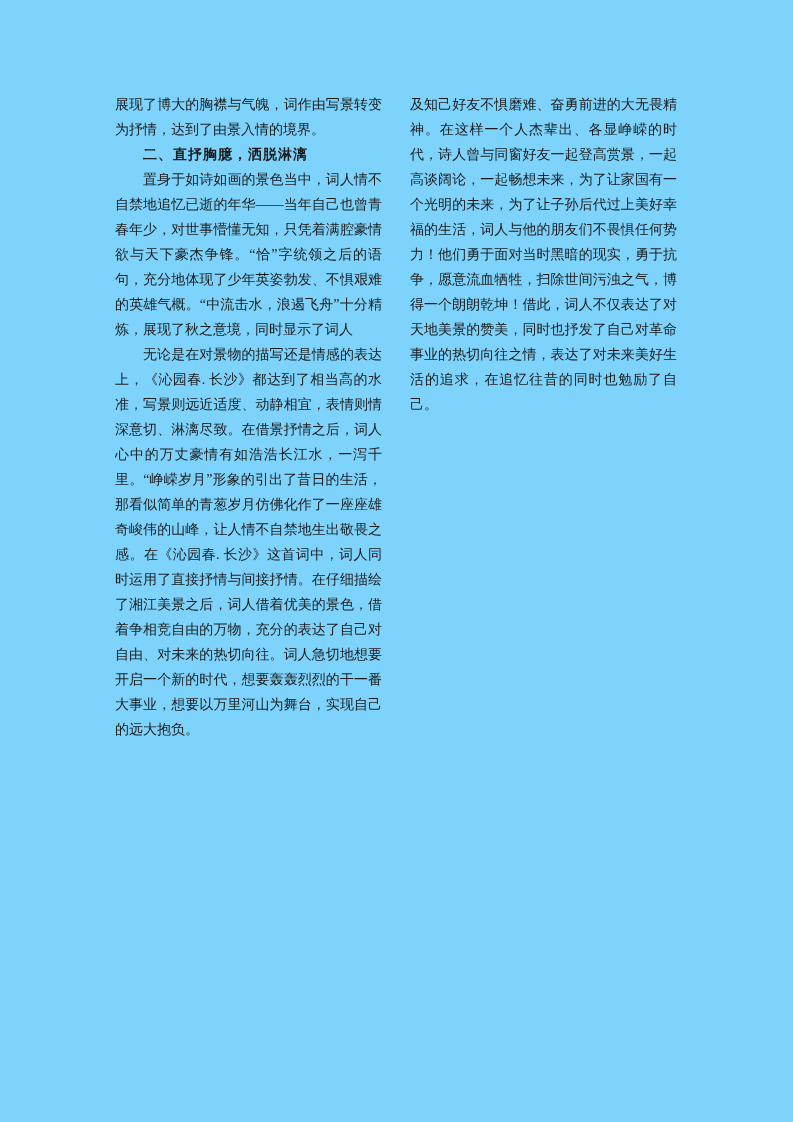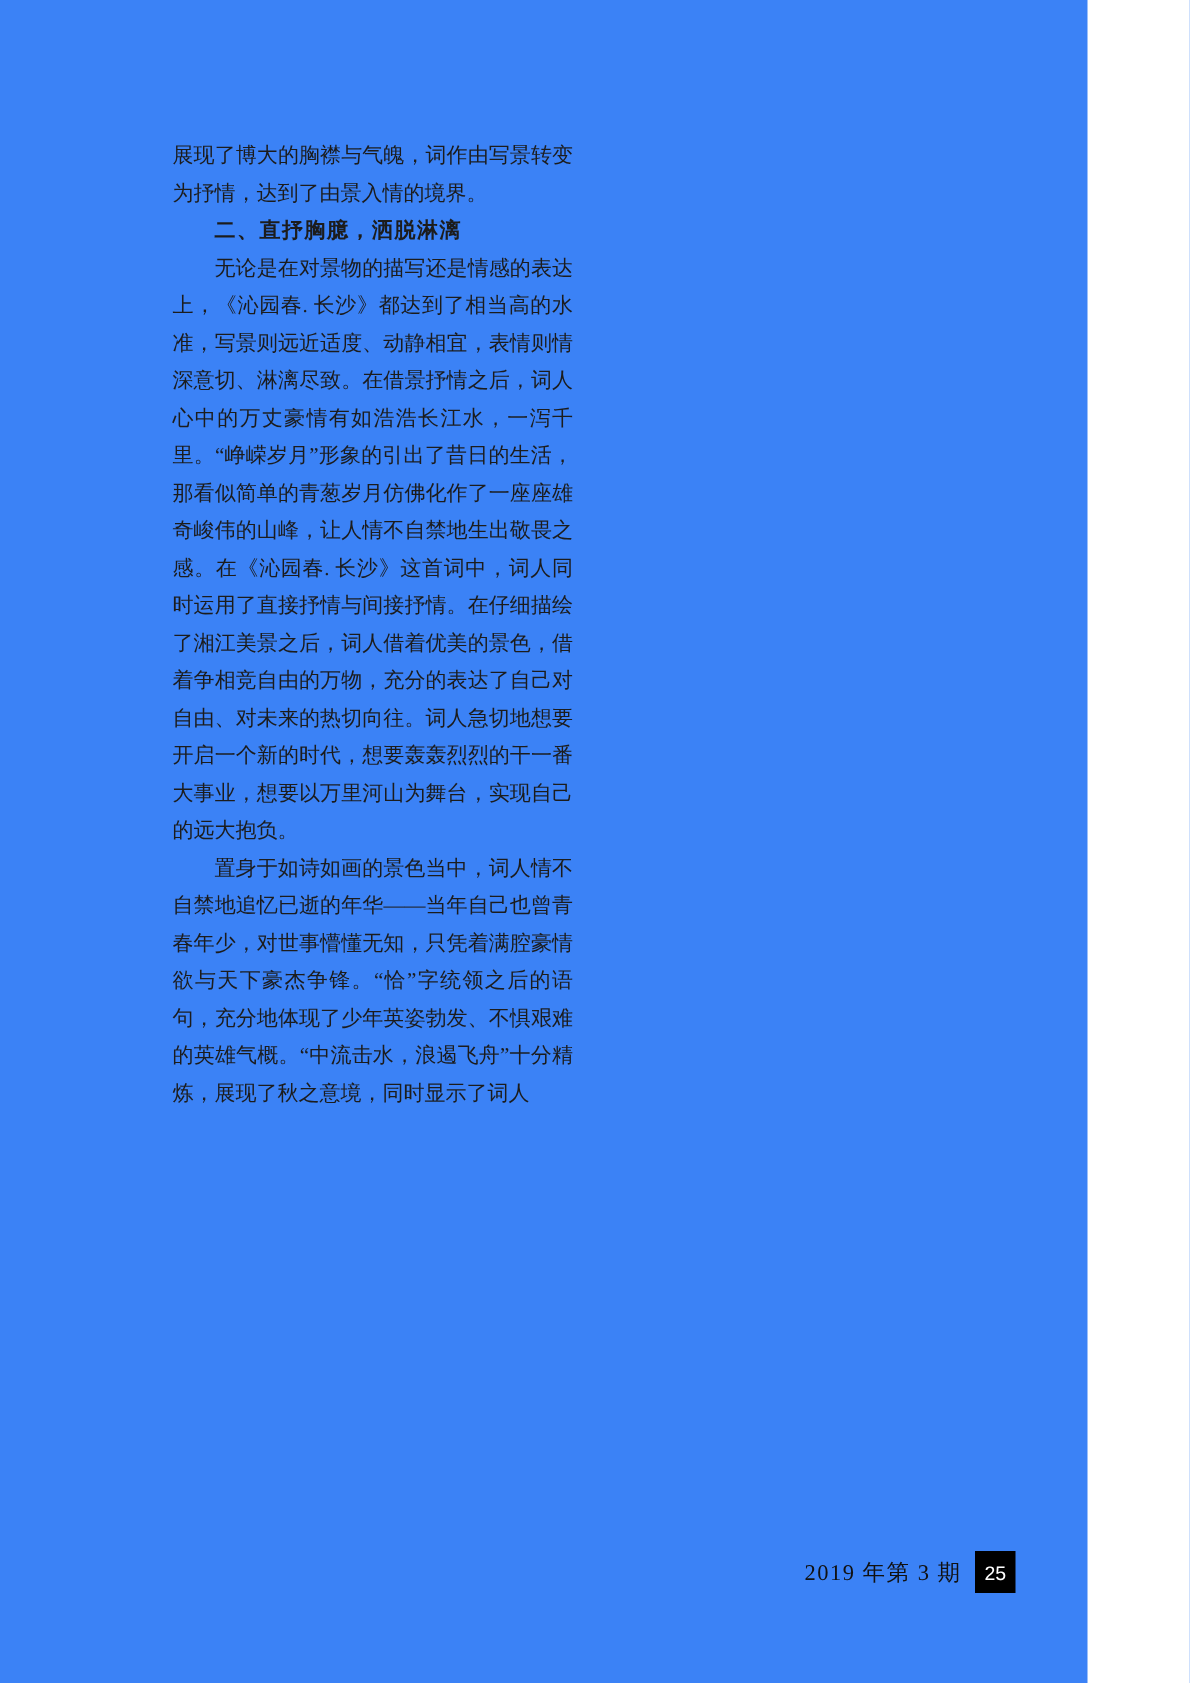--- a/index.html
+++ b/index.html
@@ -2,23 +2,23 @@
 <html lang="zh"><head>
 <meta charset="utf-8">
 <style>
   html, body {
     margin: 0;
     padding: 0;
     background: #ffffff;
   }
   .page {
     position: relative;
-    width: 725px;
+    width: 793px;
     height: 1122px;
-    background: #3b82f6;
+    background: #7dd3fc;
     overflow: hidden;
     font-family: "Liberation Serif", "DejaVu Serif", serif;
     color: #1c1c1c;
   }
   .columns {
     position: absolute;
     left: 115px;
     top: 92px;
     width: 562px;
     display: flex;
@@ -74,27 +74,24 @@
 </head>
 <body>
 
 <div class="page">
 
   <div class="columns">
 
     <div class="col">
       <p class="noindent">展现了博大的胸襟与气魄，词作由写景转变为抒情，达到了由景入情的境界。</p>
       <p class="heading">二、直抒胸臆，洒脱淋漓</p>
+      <p>置身于如诗如画的景色当中，词人情不自禁地追忆已逝的年华——当年自己也曾青春年少，对世事懵懂无知，只凭着满腔豪情欲与天下豪杰争锋。“恰”字统领之后的语句，充分地体现了少年英姿勃发、不惧艰难的英雄气概。“中流击水，浪遏飞舟”十分精炼，展现了秋之意境，同时显示了词人</p>
       <p>无论是在对景物的描写还是情感的表达上，《沁园春. 长沙》都达到了相当高的水准，写景则远近适度、动静相宜，表情则情深意切、淋漓尽致。在借景抒情之后，词人心中的万丈豪情有如浩浩长江水，一泻千里。“峥嵘岁月”形象的引出了昔日的生活，那看似简单的青葱岁月仿佛化作了一座座雄奇峻伟的山峰，让人情不自禁地生出敬畏之感。在《沁园春. 长沙》这首词中，词人同时运用了直接抒情与间接抒情。在仔细描绘了湘江美景之后，词人借着优美的景色，借着争相竞自由的万物，充分的表达了自己对自由、对未来的热切向往。词人急切地想要开启一个新的时代，想要轰轰烈烈的干一番大事业，想要以万里河山为舞台，实现自己的远大抱负。</p>
-      <p>置身于如诗如画的景色当中，词人情不自禁地追忆已逝的年华——当年自己也曾青春年少，对世事懵懂无知，只凭着满腔豪情欲与天下豪杰争锋。“恰”字统领之后的语句，充分地体现了少年英姿勃发、不惧艰难的英雄气概。“中流击水，浪遏飞舟”十分精炼，展现了秋之意境，同时显示了词人</p>
     </div>
 
     <div class="col">
+      <p class="noindent">及知己好友不惧磨难、奋勇前进的大无畏精神。在这样一个人杰辈出、各显峥嵘的时代，诗人曾与同窗好友一起登高赏景，一起高谈阔论，一起畅想未来，为了让家国有一个光明的未来，为了让子孙后代过上美好幸福的生活，词人与他的朋友们不畏惧任何势力！他们勇于面对当时黑暗的现实，勇于抗争，愿意流血牺牲，扫除世间污浊之气，博得一个朗朗乾坤！借此，词人不仅表达了对天地美景的赞美，同时也抒发了自己对革命事业的热切向往之情，表达了对未来美好生活的追求，在追忆往昔的同时也勉励了自己。</p>
     </div>
 
   </div>
 
-  <div class="footer">
-    <span class="issue">2019 年第 3 期</span>
-    <span class="pagenum">25</span>
-  </div>
 
 </div>
 
 </body></html>

